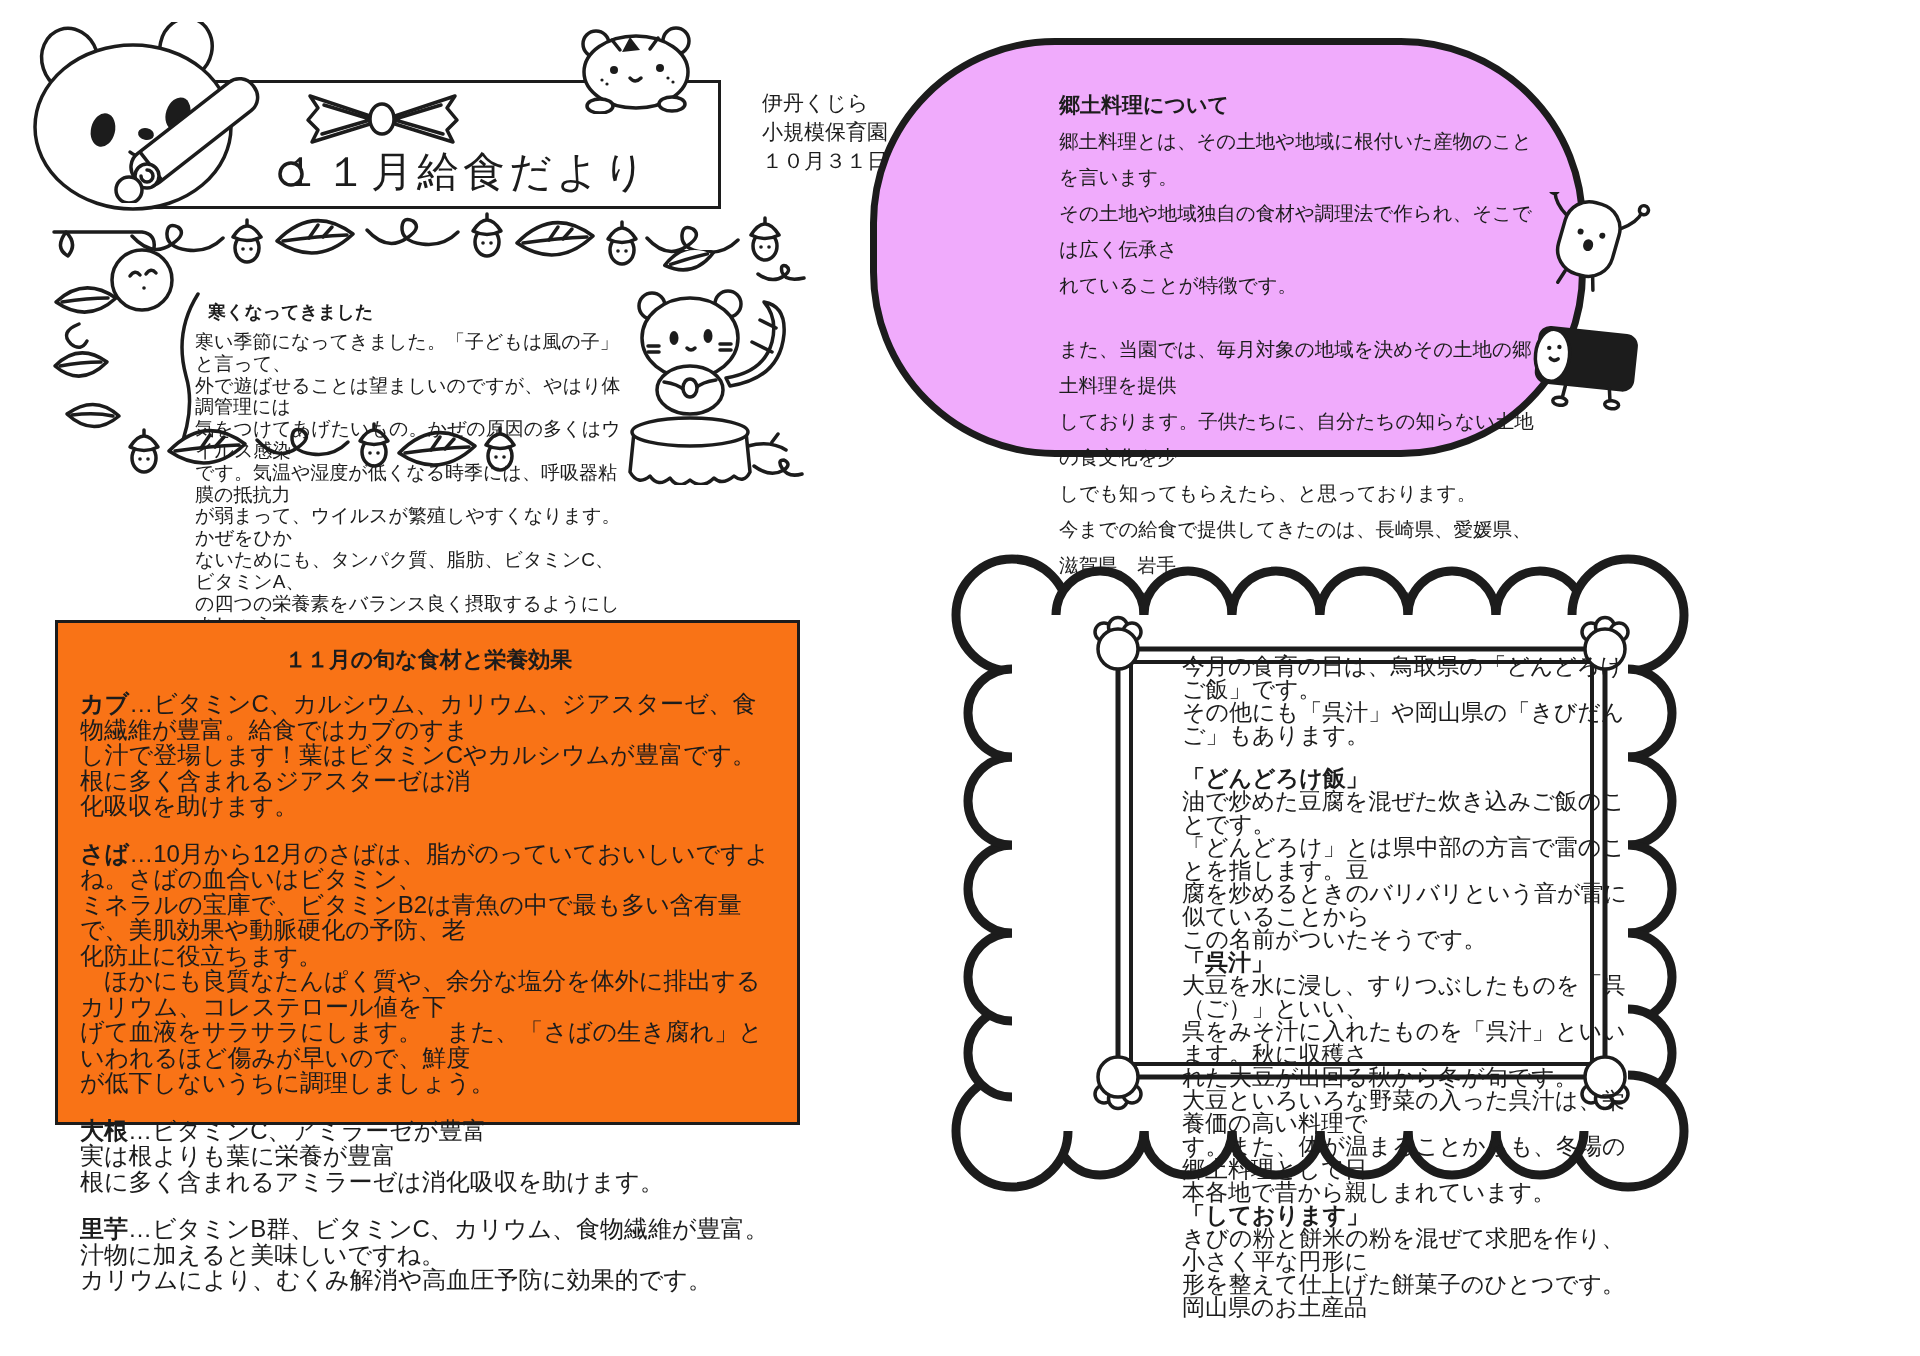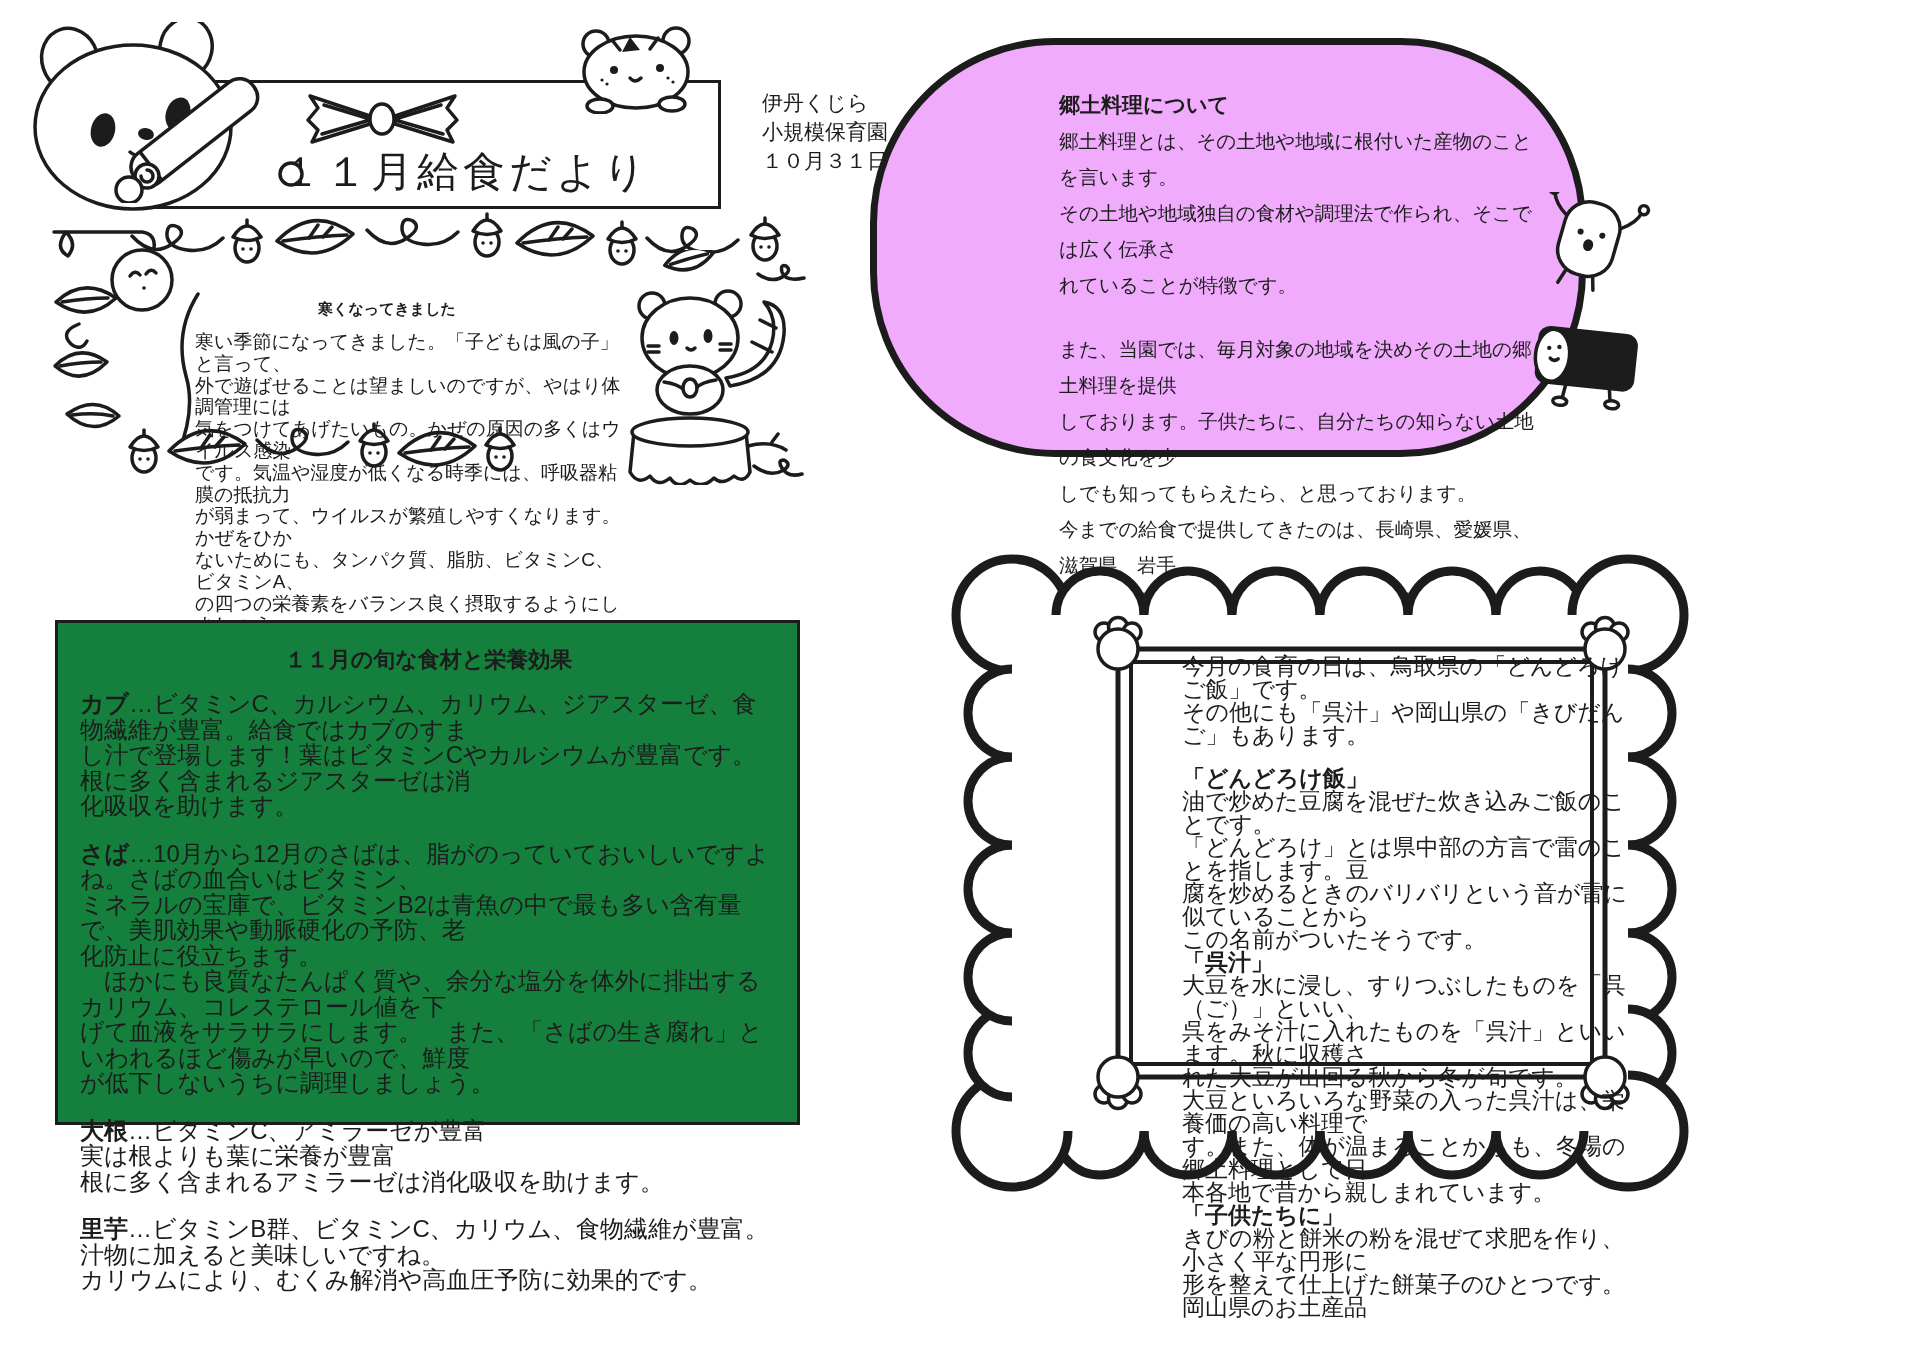--- a/index.html
+++ b/index.html
@@ -9,30 +9,30 @@
   .ln{fill:none;stroke:#1c1c1c;stroke-width:3.5;stroke-linecap:round;stroke-linejoin:round;}
   .fl{fill:#ffffff;stroke:#1c1c1c;stroke-linejoin:round;stroke-width:3.5;}
   .bk{fill:#1c1c1c;stroke:none;}
   .multiline{white-space:pre-line;}
   
   .banner{left:142px;top:80px;width:573px;height:123px;border:3px solid #1c1c1c;background:#fff;z-index:1;
           display:flex;align-items:flex-end;justify-content:center;}
   .banner-title{font-size:42px;letter-spacing:4px;padding:0 0 6px 66px;font-weight:500;}
   .org-block{left:762px;top:88px;width:190px;text-align:left;font-size:21px;line-height:29px;}
   
-  .cold-heading{left:177px;top:300px;width:420px;text-align:center;font-size:15px;font-weight:bold;}
+  .cold-heading{left:208px;top:300px;width:420px;font-size:18px;font-weight:bold;}
   .cold-body{left:195px;top:331px;width:432px;font-size:19px;line-height:21.8px;}
   
   .bubble{left:870px;top:38px;width:702px;height:405px;border:7px solid #1c1c1c;border-radius:185px;background:#f0abfc;}
   .bubble-content{left:182px;top:46px;width:482px;}
   .bubble-heading{font-size:21px;font-weight:bold;margin:0 0 4px 0;}
   .bubble-para{font-size:19.5px;line-height:36px;margin:0;}
   .bubble-gap{height:28px;}
   
-  .season-box{left:55px;top:620px;width:745px;height:505px;border:3px solid #1c1c1c;background:#15803d;box-sizing:border-box;padding:20px 20px 0 22px;}
+  .season-box{left:55px;top:620px;width:745px;height:505px;border:3px solid #1c1c1c;background:#f97316;box-sizing:border-box;padding:20px 20px 0 22px;}
   .season-title{text-align:center;font-size:22px;font-weight:bold;margin:2px 0 16px 0;}
   .season-item{font-size:24px;line-height:25.5px;margin:0 0 22px 0;}
   .season-item b{font-weight:bold;}
   
   .frame-wrap{left:950px;top:553px;width:740px;height:640px;}
   .frame-text{left:1182px;top:655px;width:448px;font-size:23px;line-height:23px;}
   .frame-intro{margin:0 0 20px 0;}
   .dish{margin:0;}
   .dish-name{font-weight:bold;}
 </style>
@@ -321,19 +321,19 @@
     <div class="dish">
       <div class="dish-name">「呉汁」</div>
       <div class="dish-desc multiline">大豆を水に浸し、すりつぶしたものを「呉（ご）」といい、
 呉をみそ汁に入れたものを「呉汁」といいます。秋に収穫さ
 れた大豆が出回る秋から冬が旬です。
 大豆といろいろな野菜の入った呉汁は、栄養価の高い料理で
 す。また、体が温まることからも、冬場の郷土料理として日
 本各地で昔から親しまれています。</div>
     </div>
     <div class="dish">
-      <div class="dish-name">「子供たちに」</div>
+      <div class="dish-name">「しております」</div>
       <div class="dish-desc multiline">きびの粉と餅米の粉を混ぜて求肥を作り、小さく平な円形に
 形を整えて仕上げた餅菓子のひとつです。岡山県のお土産品</div>
     </div>
   </div>
 
 </div>
 
 </body></html>

